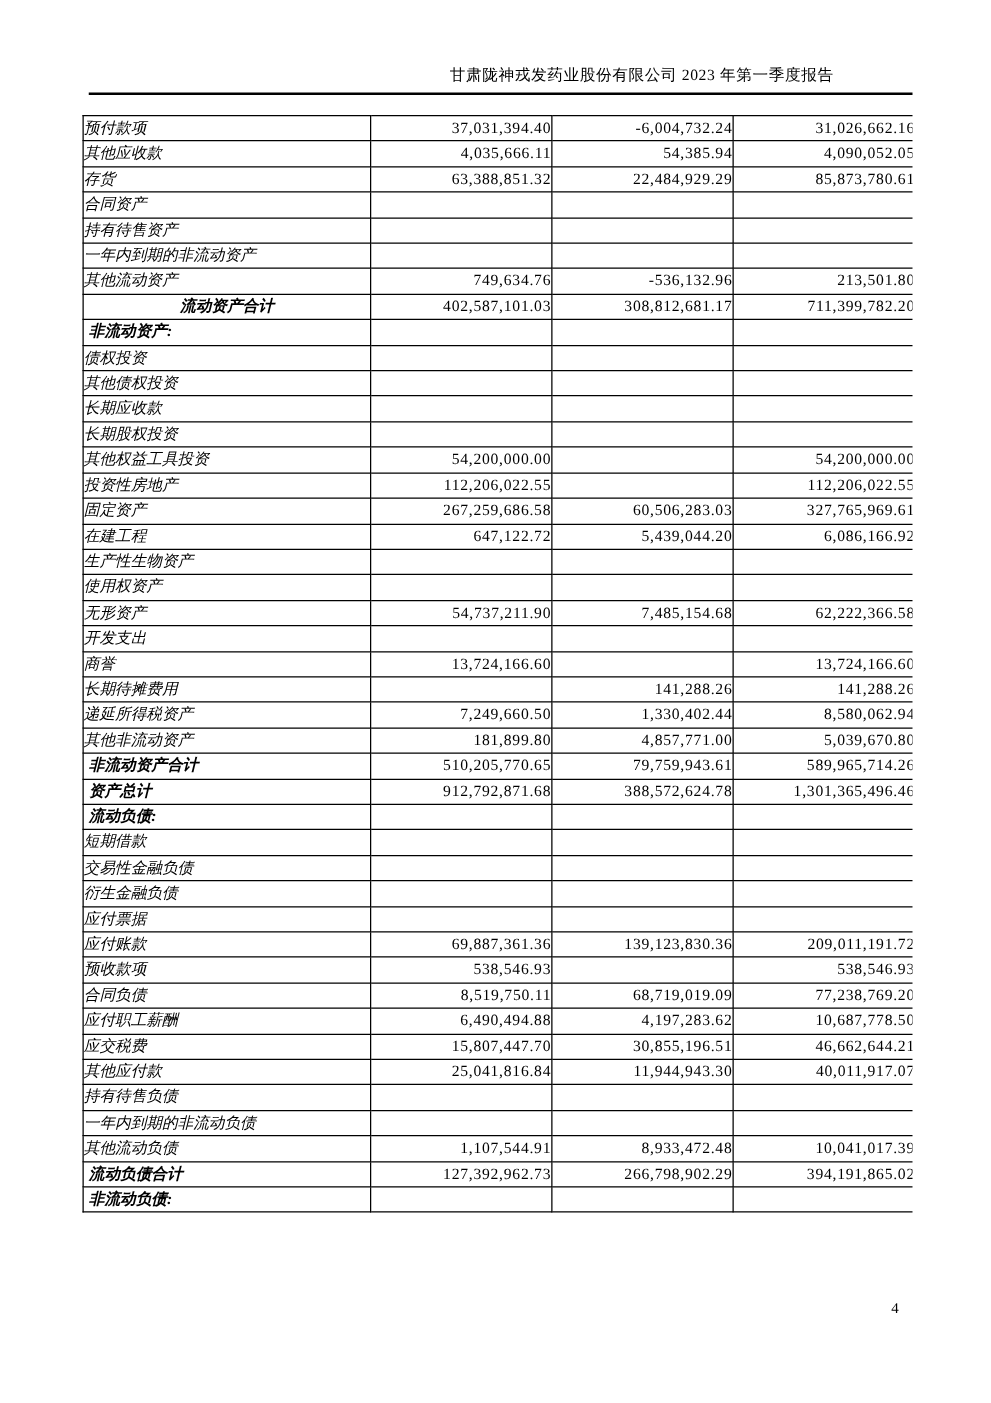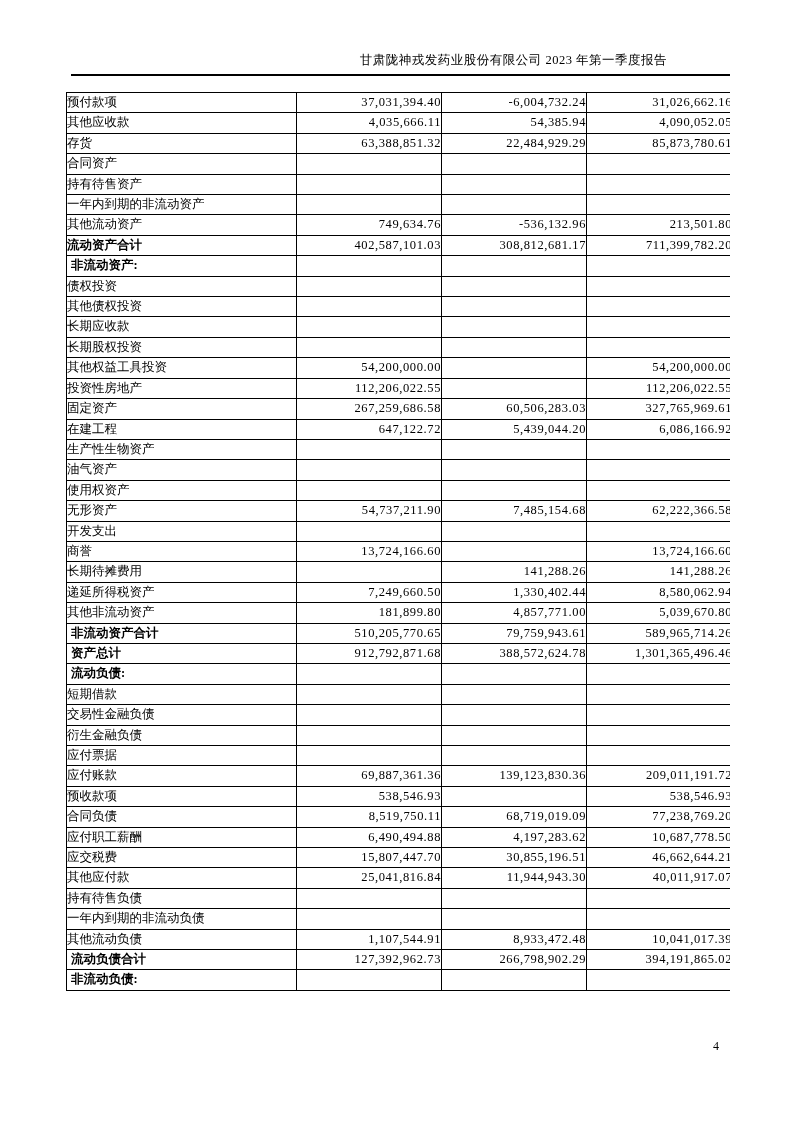--- a/index.html
+++ b/index.html
@@ -48,35 +48,36 @@
     padding: 0;
     font-size: 12.5px;
     line-height: 19.4px;
     white-space: nowrap;
     overflow: hidden;
     vertical-align: middle;
   }
   td.name {
     padding-left: 27px;
     text-align: left;
+    font-style: italic;
   }
   td.num {
     text-align: right;
     padding-right: 6px;
     letter-spacing: 0.6px;
   }
   tr.section td.name,
   tr.total_left td.name {
     font-weight: bold;
     padding-left: 4px;
   }
   tr.total_center td.name {
     font-weight: bold;
     padding-left: 0;
-    text-align: left;
+    text-align: center;
   }
   .page-number {
     position: absolute;
     top: 1039px;
     left: 706px;
     width: 20px;
     text-align: center;
     font-size: 12px;
   }
 </style>
@@ -201,26 +202,20 @@
     <td class="num">5,439,044.20</td>
     <td class="num">6,086,166.92</td>
   </tr>
         <tr class="item">
     <td class="name">生产性生物资产</td>
     <td class="num"></td>
     <td class="num"></td>
     <td class="num"></td>
   </tr>
         <tr class="item">
-    <td class="name">油气资产</td>
-    <td class="num"></td>
-    <td class="num"></td>
-    <td class="num"></td>
-  </tr>
-        <tr class="item">
     <td class="name">使用权资产</td>
     <td class="num"></td>
     <td class="num"></td>
     <td class="num"></td>
   </tr>
         <tr class="item">
     <td class="name">无形资产</td>
     <td class="num">54,737,211.90</td>
     <td class="num">7,485,154.68</td>
     <td class="num">62,222,366.58</td>

